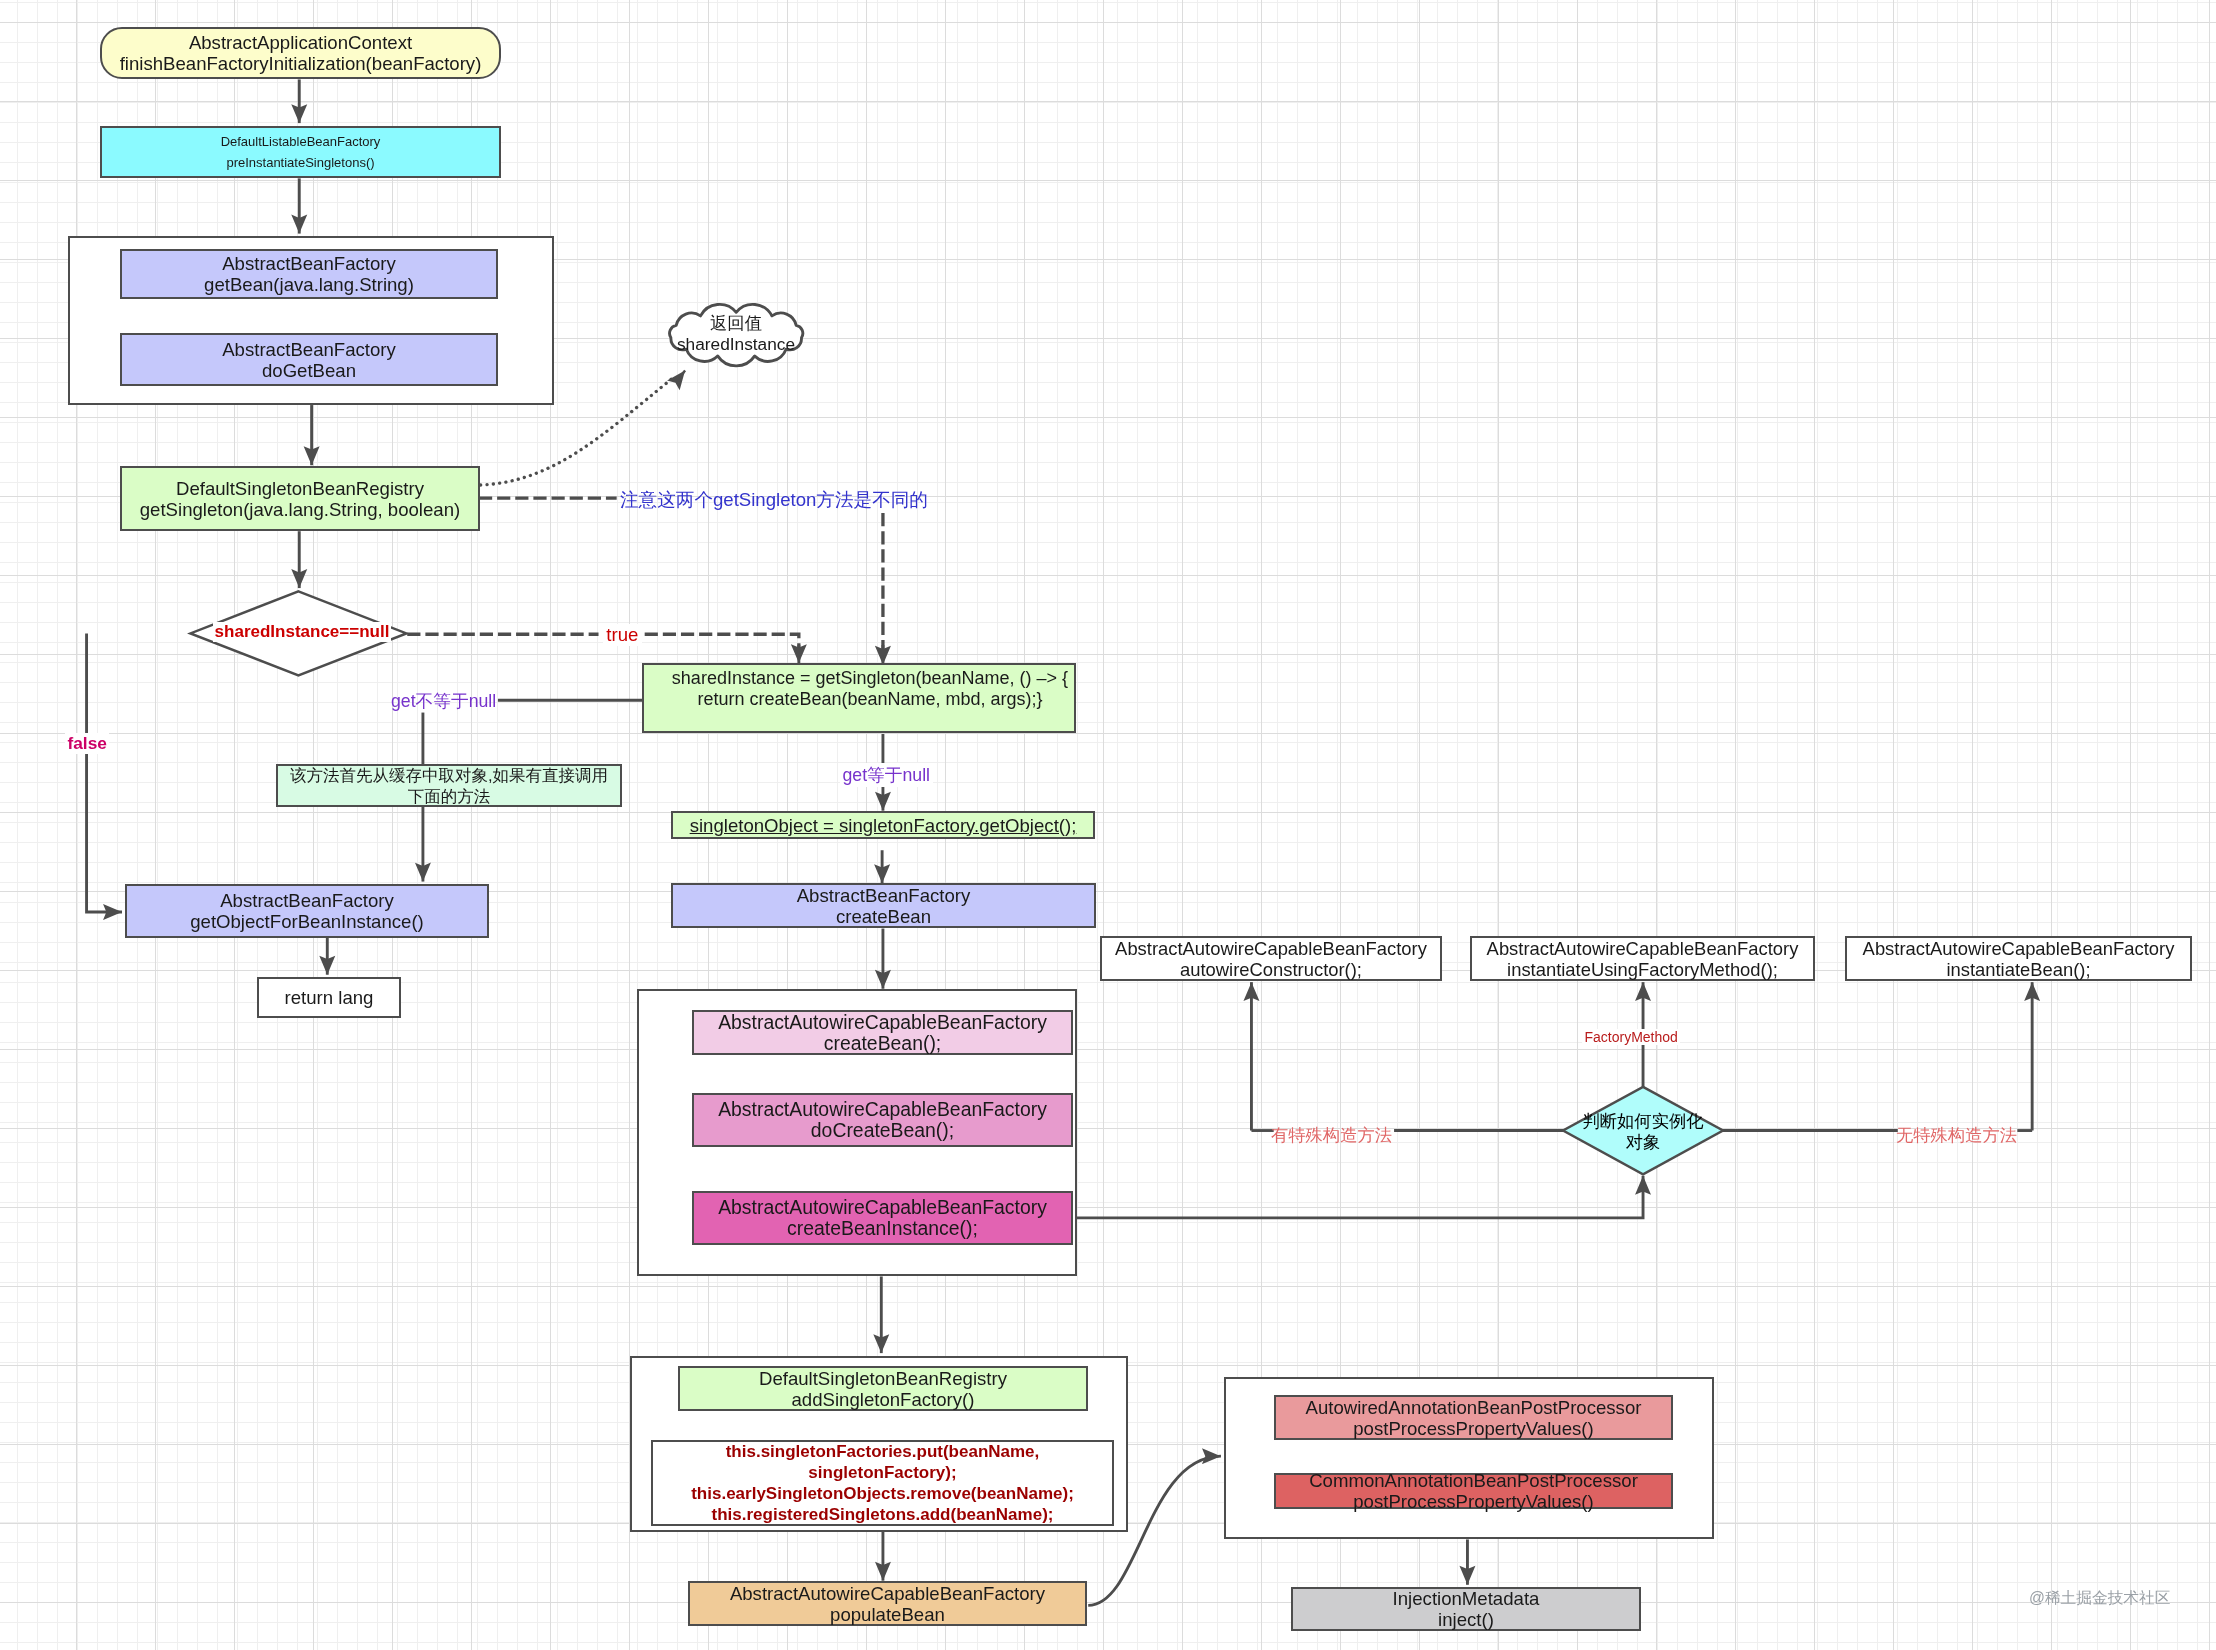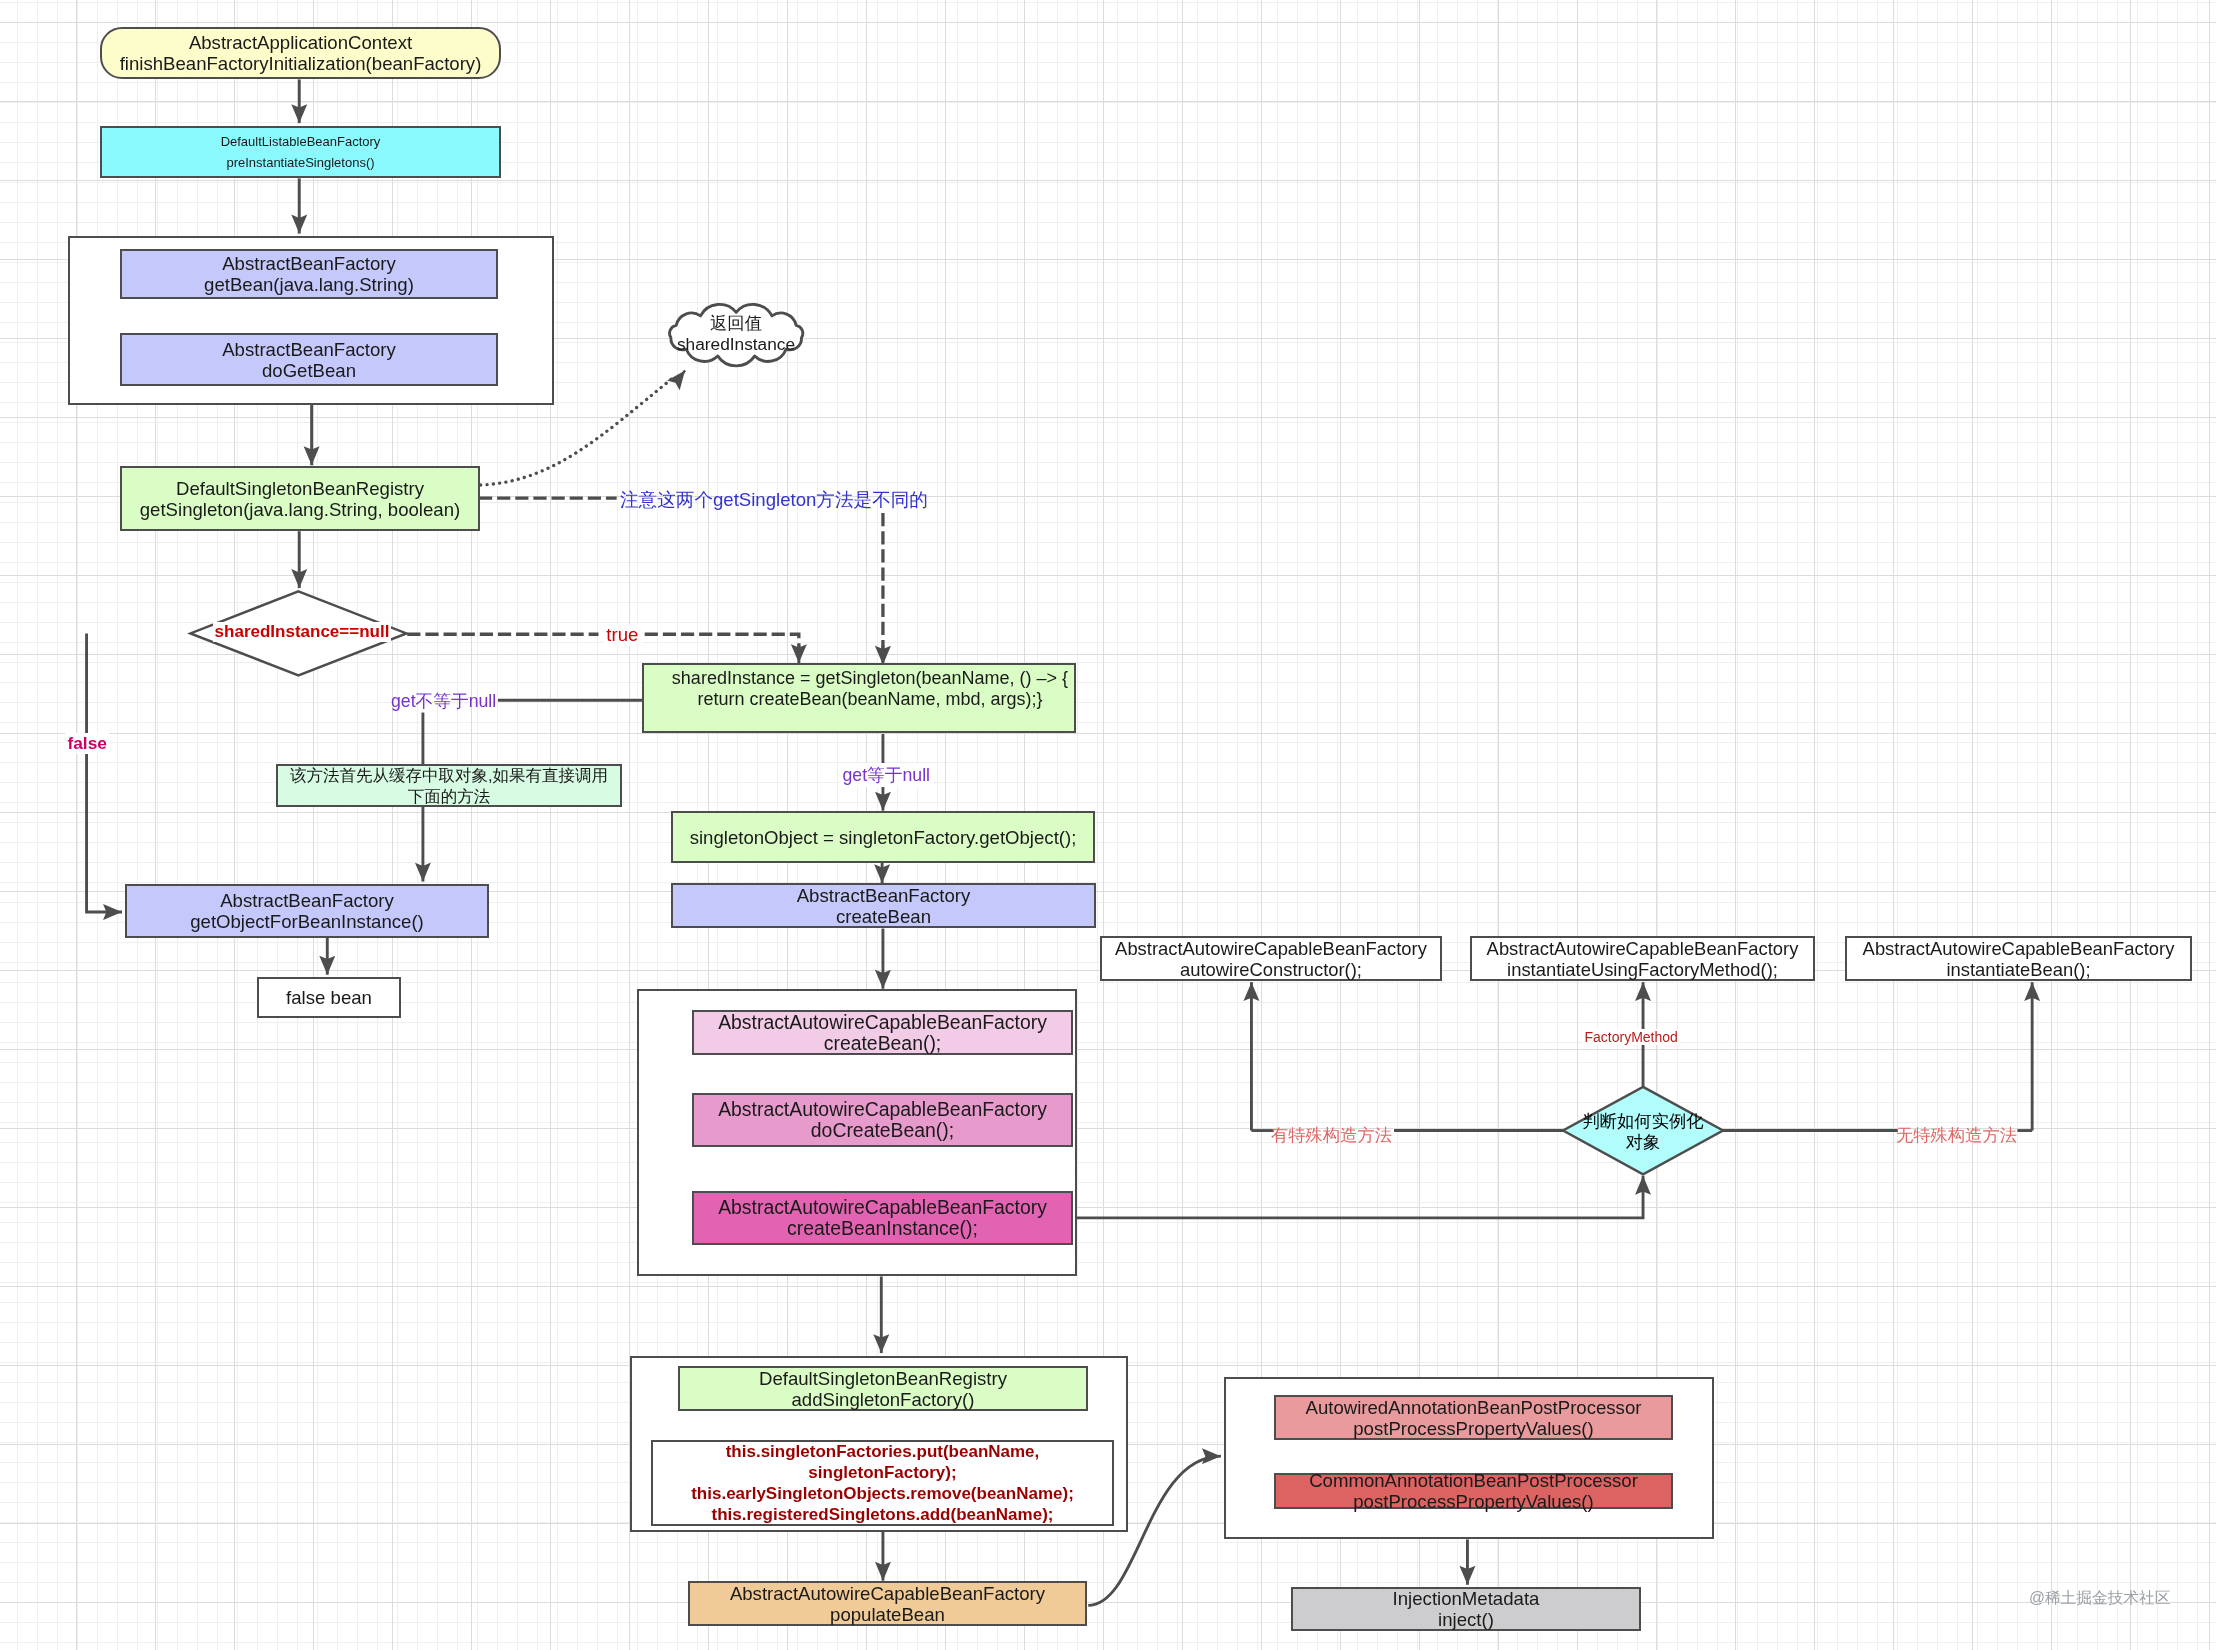--- a/index.html
+++ b/index.html
@@ -100,25 +100,25 @@
 preInstantiateSingletons()</div>
   <div class="node" style="left:68px;top:236px;width:486px;height:169px;background:#ffffff;"></div>
   <div class="node" style="left:120px;top:249px;width:378px;height:50px;background:#c5c8fb;font-size:18.6px;">AbstractBeanFactory
 getBean(java.lang.String)</div>
   <div class="node" style="left:120px;top:333px;width:378px;height:53px;background:#c5c8fb;font-size:18.6px;">AbstractBeanFactory
 doGetBean</div>
   <div class="node" style="left:120px;top:466px;width:360px;height:65px;background:#dafdc6;font-size:18.6px;">DefaultSingletonBeanRegistry
 getSingleton(java.lang.String, boolean)</div>
   <div class="node" style="left:125px;top:884px;width:364px;height:54px;background:#c5c8fb;font-size:18.6px;">AbstractBeanFactory
 getObjectForBeanInstance()</div>
-  <div class="node" style="left:257px;top:977px;width:144px;height:41px;background:#ffffff;font-size:18.6px;">false bean</div>
+  <div class="node" style="left:257px;top:977px;width:144px;height:41px;background:#ffffff;font-size:18.6px;">return lang</div>
   <div class="node" style="left:642px;top:663px;width:434px;height:70px;background:#dafdc6;font-size:18px;align-items:flex-start;padding-top:2.5px;padding-left:22px;box-sizing:border-box;">sharedInstance = getSingleton(beanName, () –&gt;  {
 return createBean(beanName, mbd, args);}</div>
   <div class="node" style="left:276px;top:764px;width:346px;height:43px;background:#d8fbe4;font-size:16.5px;line-height:20.6px;padding:0 10px;box-sizing:border-box;">该方法首先从缓存中取对象,如果有直接调用下面的方法</div>
-  <div class="node" style="left:671px;top:811px;width:424px;height:52px;background:#dafdc6;font-size:18.6px;">singletonObject = singletonFactory.getObject();</div>
+  <div class="node" style="left:671px;top:811px;width:424px;height:28px;background:#dafdc6;font-size:18.6px;text-decoration:underline;">singletonObject = singletonFactory.getObject();</div>
   <div class="node" style="left:671px;top:883px;width:425px;height:45px;background:#c5c8fb;font-size:18.6px;">AbstractBeanFactory
 createBean</div>
   <div class="node" style="left:637px;top:989px;width:440px;height:287px;background:#ffffff;"></div>
   <div class="node" style="left:692px;top:1010px;width:381px;height:45px;background:#f2cce6;font-size:19.4px;">AbstractAutowireCapableBeanFactory
 createBean();</div>
   <div class="node" style="left:692px;top:1093px;width:381px;height:54px;background:#e79bcd;font-size:19.4px;">AbstractAutowireCapableBeanFactory
 doCreateBean();</div>
   <div class="node" style="left:692px;top:1191px;width:381px;height:54px;background:#e263b2;font-size:19.4px;">AbstractAutowireCapableBeanFactory
 createBeanInstance();</div>
   <div class="node" style="left:1100px;top:936px;width:342px;height:45px;background:#ffffff;font-size:18.4px;">AbstractAutowireCapableBeanFactory

